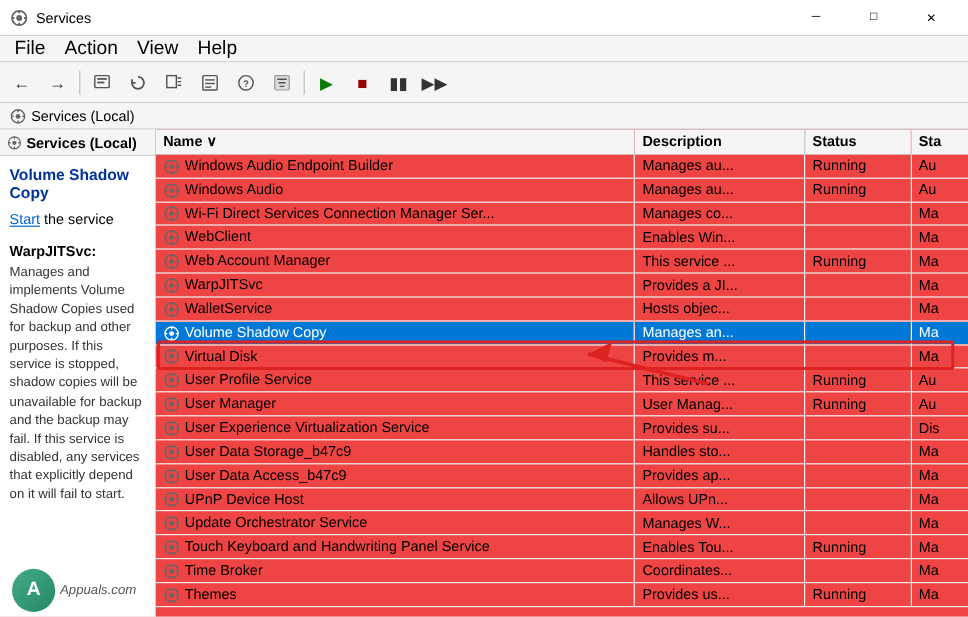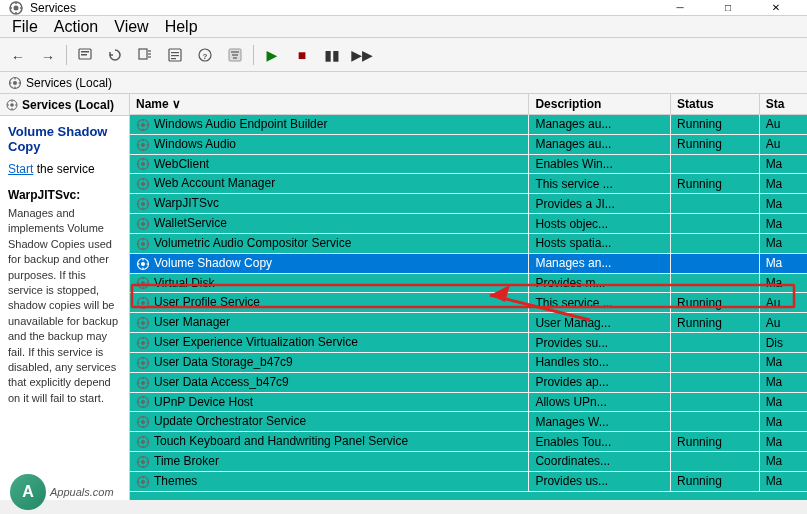--- a/index.html
+++ b/index.html
@@ -10,21 +10,21 @@
       width: 807px;
       height: 514px;
       overflow: hidden;
       position: relative;
     }
 
     
     .title-bar {
       background: #ffffff;
       border-bottom: 1px solid #d0d0d0;
-      height: 16px;
+      height: 30px;
       display: flex;
       align-items: center;
       justify-content: space-between;
       padding: 0 8px;
       user-select: none;
     }
     .title-bar-left {
       display: flex;
       align-items: center;
       gap: 6px;
@@ -191,21 +191,21 @@
     }
     .watermark-text {
       font-size: 11px;
       color: #555;
       font-style: italic;
     }
 
     
     .right-panel {
       flex: 1;
-      background: #14b8a6;
+      background: #ef4444;
       display: flex;
       flex-direction: column;
       overflow: hidden;
     }
     .services-table {
       width: 100%;
       border-collapse: collapse;
       font-size: 12px;
     }
     .services-table thead th {
@@ -415,20 +415,33 @@
                 <td>Au</td>
               </tr>
               <tr>
                 <td style="max-width: 260px;"><svg width="14" height="14" viewBox="0 0 14 14" style="vertical-align:middle;margin-right:4px;flex-shrink:0">
       <circle cx="7" cy="7" r="5.5" fill="none" stroke="#666" stroke-width="1.2"></circle>
       <circle cx="7" cy="7" r="2" fill="#666"></circle>
       <line x1="7" y1="1.5" x2="7" y2="3.5" stroke="#666" stroke-width="1.2"></line>
       <line x1="7" y1="10.5" x2="7" y2="12.5" stroke="#666" stroke-width="1.2"></line>
       <line x1="1.5" y1="7" x2="3.5" y2="7" stroke="#666" stroke-width="1.2"></line>
       <line x1="10.5" y1="7" x2="12.5" y2="7" stroke="#666" stroke-width="1.2"></line>
+    </svg>Wi-Fi Direct Services Connection Manager Ser...</td>
+                <td style="max-width: 130px;">Manages co...</td>
+                <td></td>
+                <td>Ma</td>
+              </tr>
+              <tr>
+                <td style="max-width: 260px;"><svg width="14" height="14" viewBox="0 0 14 14" style="vertical-align:middle;margin-right:4px;flex-shrink:0">
+      <circle cx="7" cy="7" r="5.5" fill="none" stroke="#666" stroke-width="1.2"></circle>
+      <circle cx="7" cy="7" r="2" fill="#666"></circle>
+      <line x1="7" y1="1.5" x2="7" y2="3.5" stroke="#666" stroke-width="1.2"></line>
+      <line x1="7" y1="10.5" x2="7" y2="12.5" stroke="#666" stroke-width="1.2"></line>
+      <line x1="1.5" y1="7" x2="3.5" y2="7" stroke="#666" stroke-width="1.2"></line>
+      <line x1="10.5" y1="7" x2="12.5" y2="7" stroke="#666" stroke-width="1.2"></line>
     </svg>WebClient</td>
                 <td style="max-width: 130px;">Enables Win...</td>
                 <td></td>
                 <td>Ma</td>
               </tr>
               <tr>
                 <td style="max-width: 260px;"><svg width="14" height="14" viewBox="0 0 14 14" style="vertical-align:middle;margin-right:4px;flex-shrink:0">
       <circle cx="7" cy="7" r="5.5" fill="none" stroke="#666" stroke-width="1.2"></circle>
       <circle cx="7" cy="7" r="2" fill="#666"></circle>
       <line x1="7" y1="1.5" x2="7" y2="3.5" stroke="#666" stroke-width="1.2"></line>
@@ -456,33 +469,20 @@
               <tr>
                 <td style="max-width: 260px;"><svg width="14" height="14" viewBox="0 0 14 14" style="vertical-align:middle;margin-right:4px;flex-shrink:0">
       <circle cx="7" cy="7" r="5.5" fill="none" stroke="#666" stroke-width="1.2"></circle>
       <circle cx="7" cy="7" r="2" fill="#666"></circle>
       <line x1="7" y1="1.5" x2="7" y2="3.5" stroke="#666" stroke-width="1.2"></line>
       <line x1="7" y1="10.5" x2="7" y2="12.5" stroke="#666" stroke-width="1.2"></line>
       <line x1="1.5" y1="7" x2="3.5" y2="7" stroke="#666" stroke-width="1.2"></line>
       <line x1="10.5" y1="7" x2="12.5" y2="7" stroke="#666" stroke-width="1.2"></line>
     </svg>WalletService</td>
                 <td style="max-width: 130px;">Hosts objec...</td>
-                <td></td>
-                <td>Ma</td>
-              </tr>
-              <tr>
-                <td style="max-width: 260px;"><svg width="14" height="14" viewBox="0 0 14 14" style="vertical-align:middle;margin-right:4px;flex-shrink:0">
-      <circle cx="7" cy="7" r="5.5" fill="none" stroke="#666" stroke-width="1.2"></circle>
-      <circle cx="7" cy="7" r="2" fill="#666"></circle>
-      <line x1="7" y1="1.5" x2="7" y2="3.5" stroke="#666" stroke-width="1.2"></line>
-      <line x1="7" y1="10.5" x2="7" y2="12.5" stroke="#666" stroke-width="1.2"></line>
-      <line x1="1.5" y1="7" x2="3.5" y2="7" stroke="#666" stroke-width="1.2"></line>
-      <line x1="10.5" y1="7" x2="12.5" y2="7" stroke="#666" stroke-width="1.2"></line>
-    </svg>Volumetric Audio Compositor Service</td>
-                <td style="max-width: 130px;">Hosts spatia...</td>
                 <td></td>
                 <td>Ma</td>
               </tr>
               <tr class="selected">
                 <td style="max-width: 260px;"><svg width="14" height="14" viewBox="0 0 14 14" style="vertical-align:middle;margin-right:4px;flex-shrink:0">
       <circle cx="7" cy="7" r="5.5" fill="none" stroke="#fff" stroke-width="1.2"></circle>
       <circle cx="7" cy="7" r="2" fill="#fff"></circle>
       <line x1="7" y1="1.5" x2="7" y2="3.5" stroke="#fff" stroke-width="1.2"></line>
       <line x1="7" y1="10.5" x2="7" y2="12.5" stroke="#fff" stroke-width="1.2"></line>
       <line x1="1.5" y1="7" x2="3.5" y2="7" stroke="#fff" stroke-width="1.2"></line>

